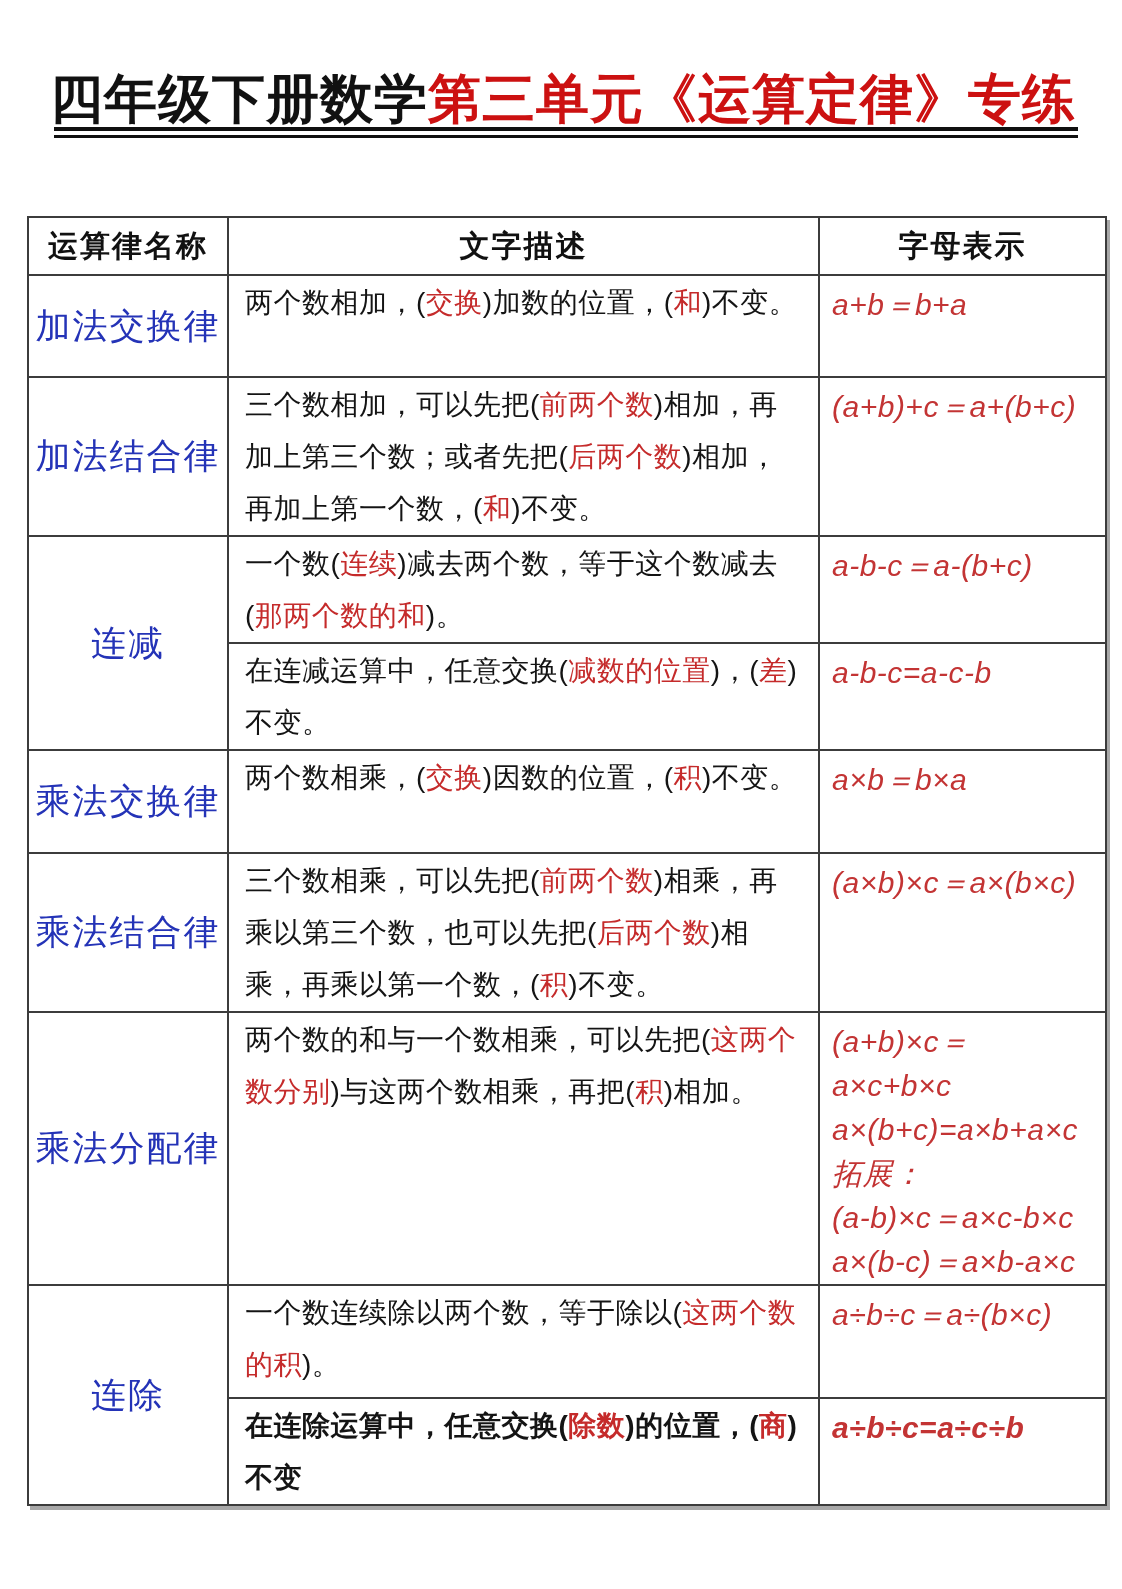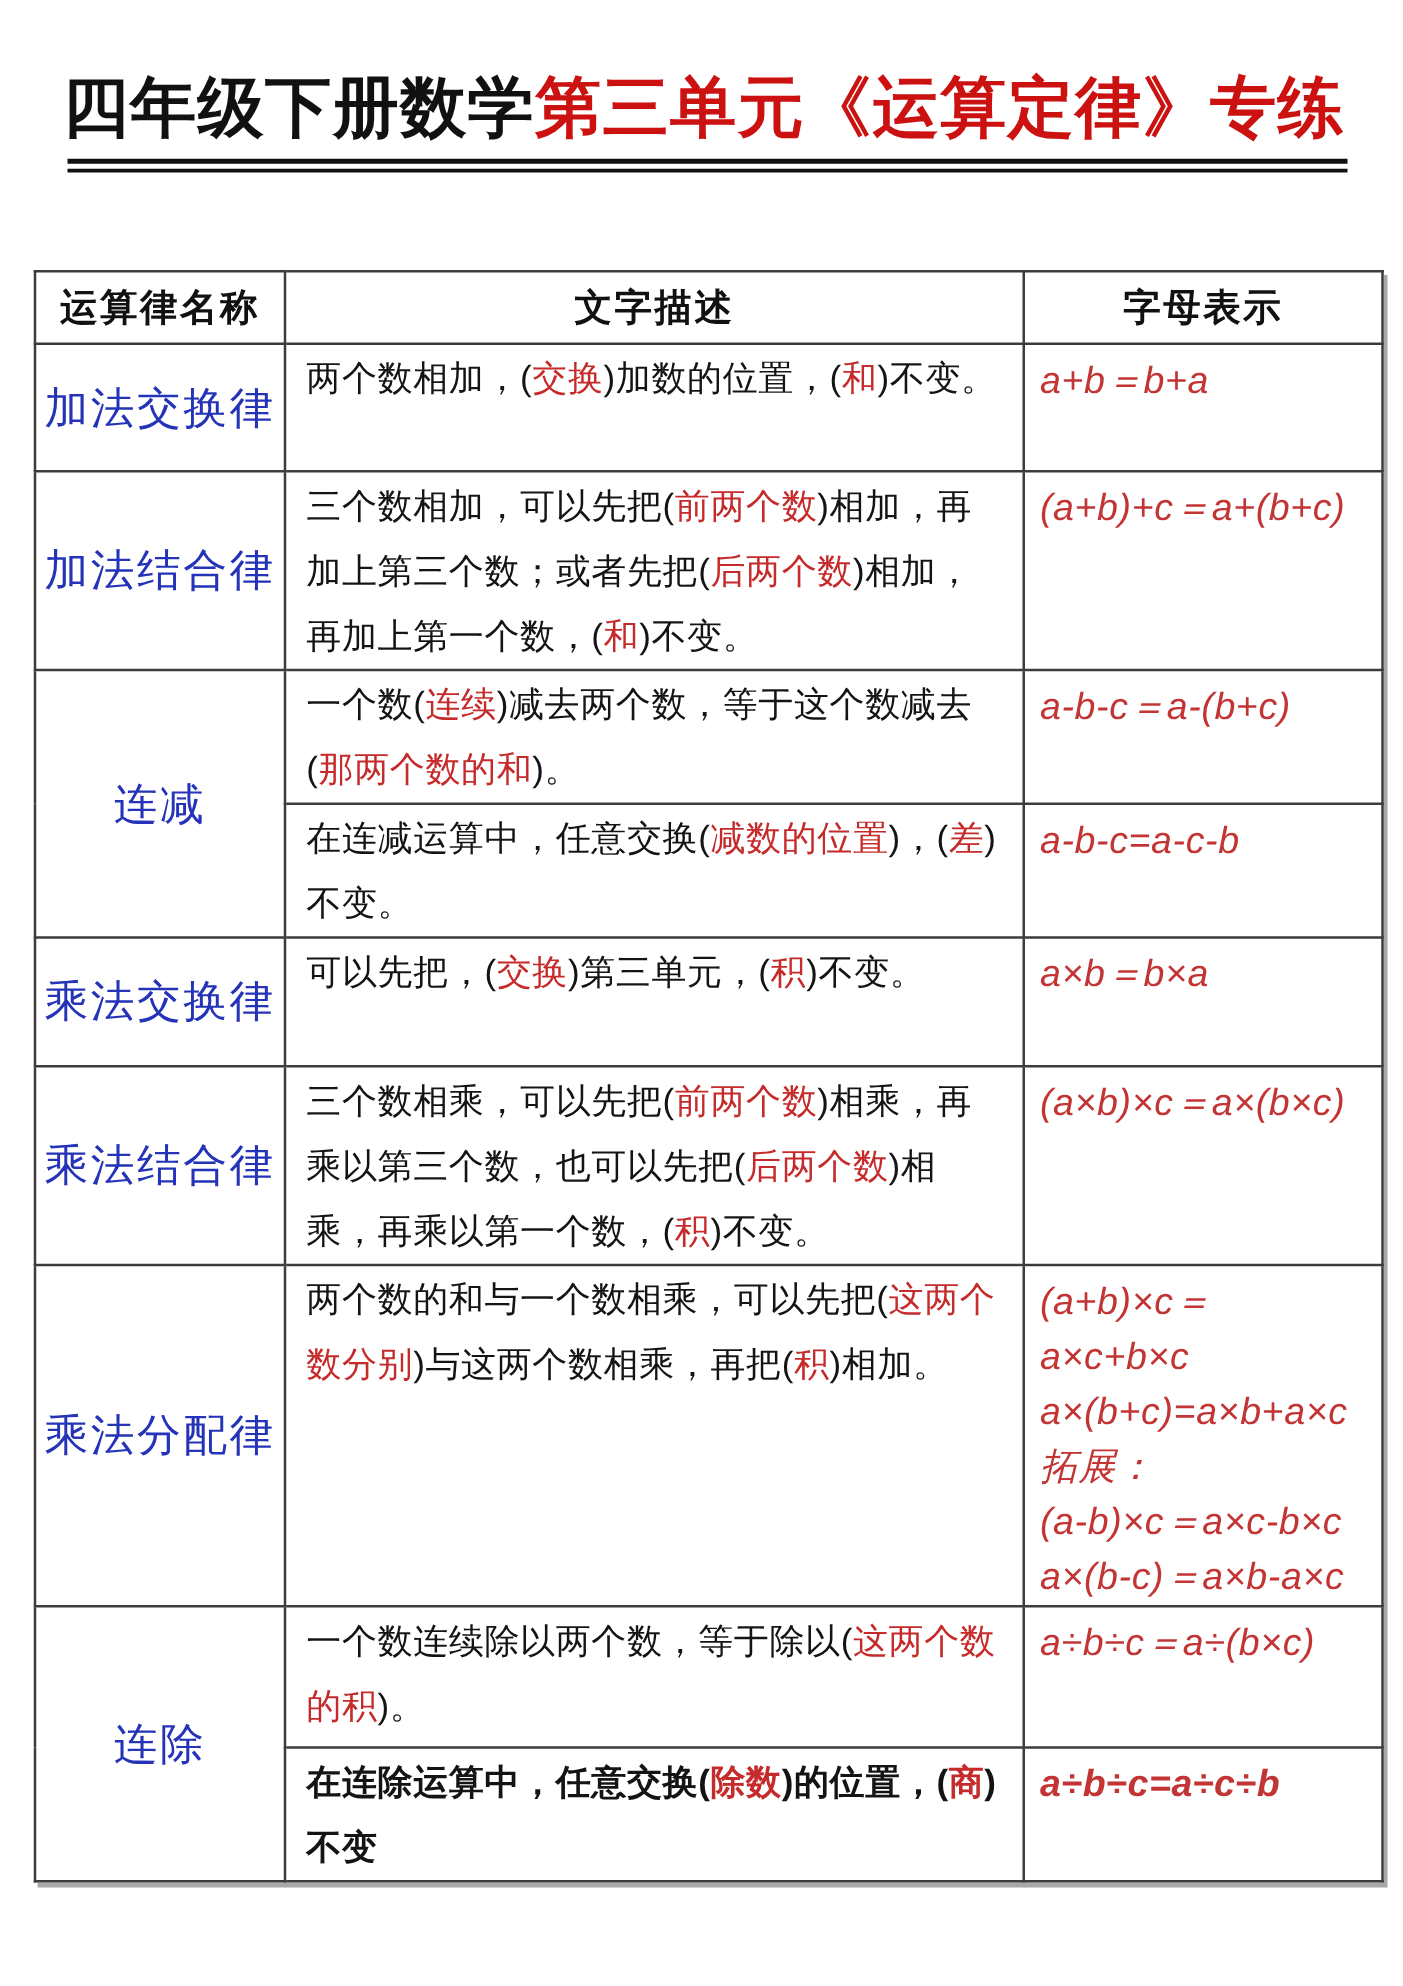--- a/index.html
+++ b/index.html
@@ -5,21 +5,21 @@
   html,body { margin:0; padding:0; background:#ffffff; }
   .page {
     position:relative;
     width:1122px; height:1589px;
     background:#ffffff;
     font-family:"Liberation Sans","DejaVu Sans",sans-serif;
     overflow:hidden;
   }
   
   .doc-title {
-    position:absolute; left:50px; top:51px; width:1040px;
+    position:absolute; left:50px; top:64px; width:1040px;
     font-size:53px; font-weight:bold; color:#111111;
     white-space:nowrap; letter-spacing:1px;
   }
   .doc-title .red-part { color:#cc1111; }
   .title-underline {
     position:absolute; left:54px; top:127px; width:1024px; height:4px;
     border-top:4px solid #101010; border-bottom:3px solid #101010;
   }
   
   .section-heading {
@@ -107,21 +107,21 @@
           </td>
         </tr>
         <tr style="height: 102px;">
           <td class="desc-cell"><span>在连减运算中，任意交换(</span><span class="red">减数的位置</span><span>)，(</span><span class="red">差</span><span>)不变。</span></td>
           <td class="formula-cell">
             <div>a-b-c=a-c-b</div>
           </td>
         </tr>
         <tr style="height: 103px;">
           <td class="name-cell" rowspan="1">乘法交换律</td>
-          <td class="desc-cell"><span>可以先把，(</span><span class="red">交换</span><span>)第三单元，(</span><span class="red">积</span><span>)不变。</span></td>
+          <td class="desc-cell"><span>两个数相乘，(</span><span class="red">交换</span><span>)因数的位置，(</span><span class="red">积</span><span>)不变。</span></td>
           <td class="formula-cell">
             <div>a×b＝b×a</div>
           </td>
         </tr>
         <tr style="height: 155px;">
           <td class="name-cell" rowspan="1">乘法结合律</td>
           <td class="desc-cell"><span>三个数相乘，可以先把(</span><span class="red">前两个数</span><span>)相乘，再乘以第三个数，也可以先把(</span><span class="red">后两个数</span><span>)相乘，再乘以第一个数，(</span><span class="red">积</span><span>)不变。</span></td>
           <td class="formula-cell">
             <div>(a×b)×c＝a×(b×c)</div>
           </td>

